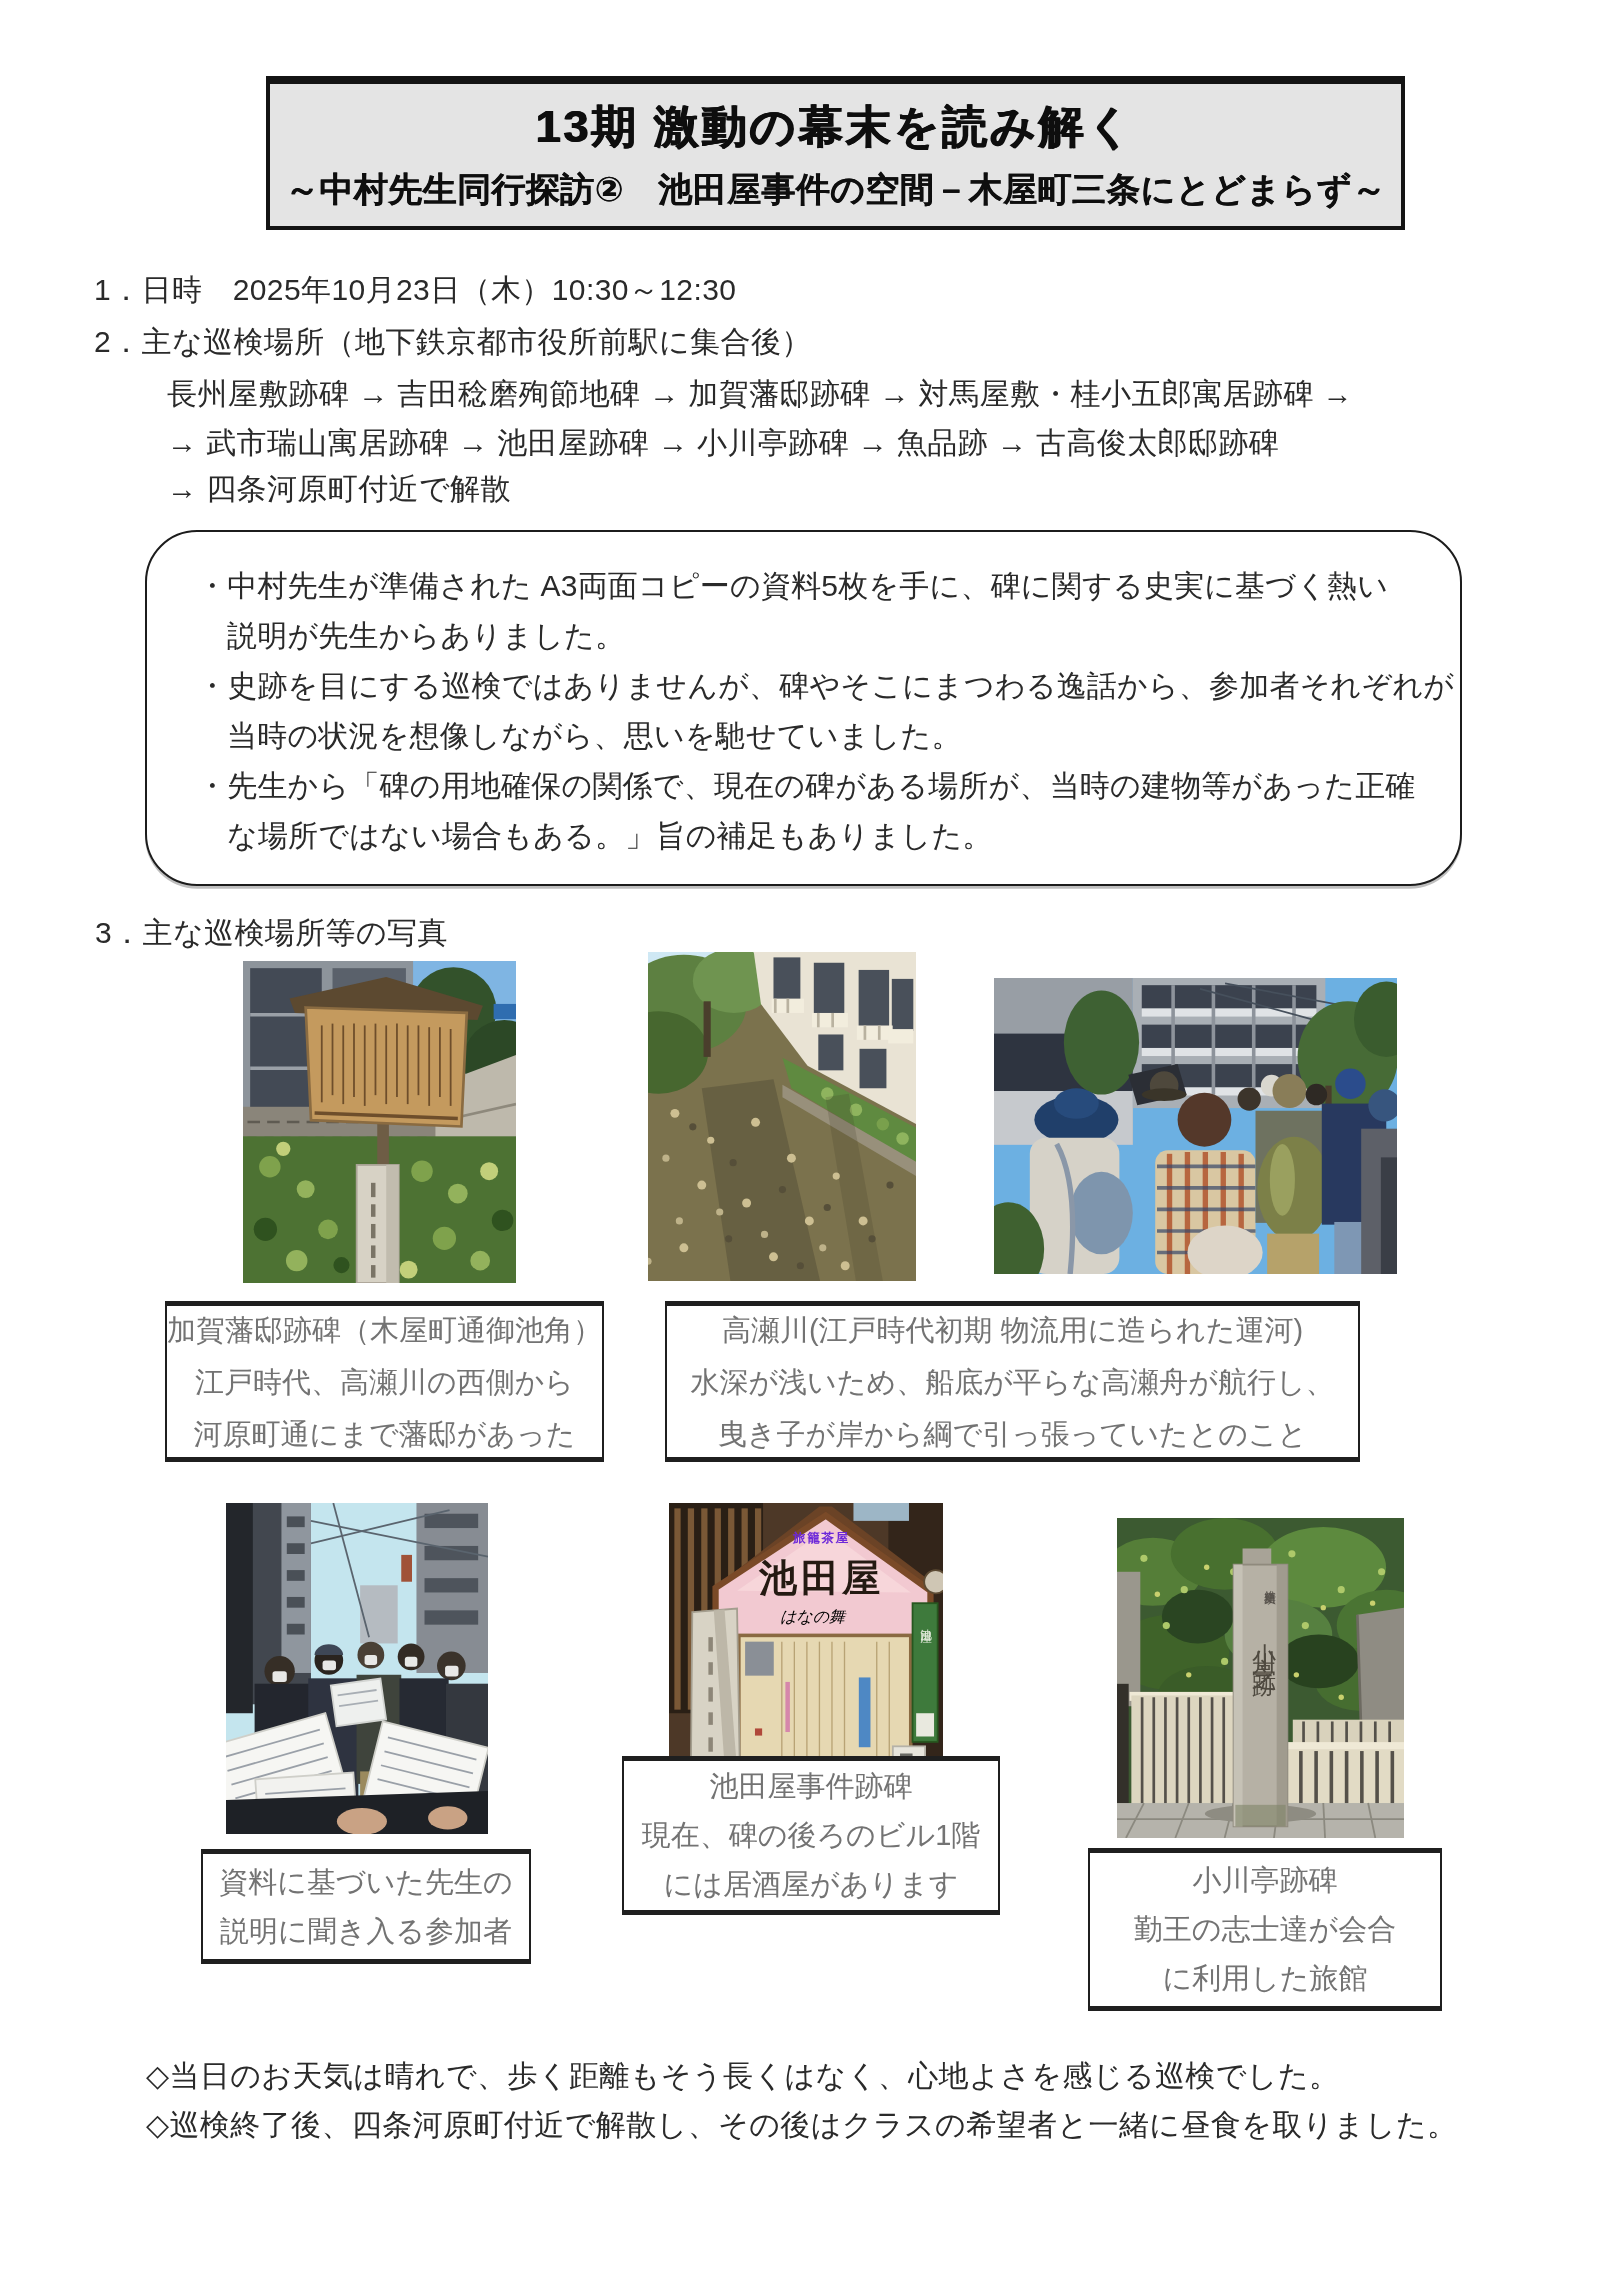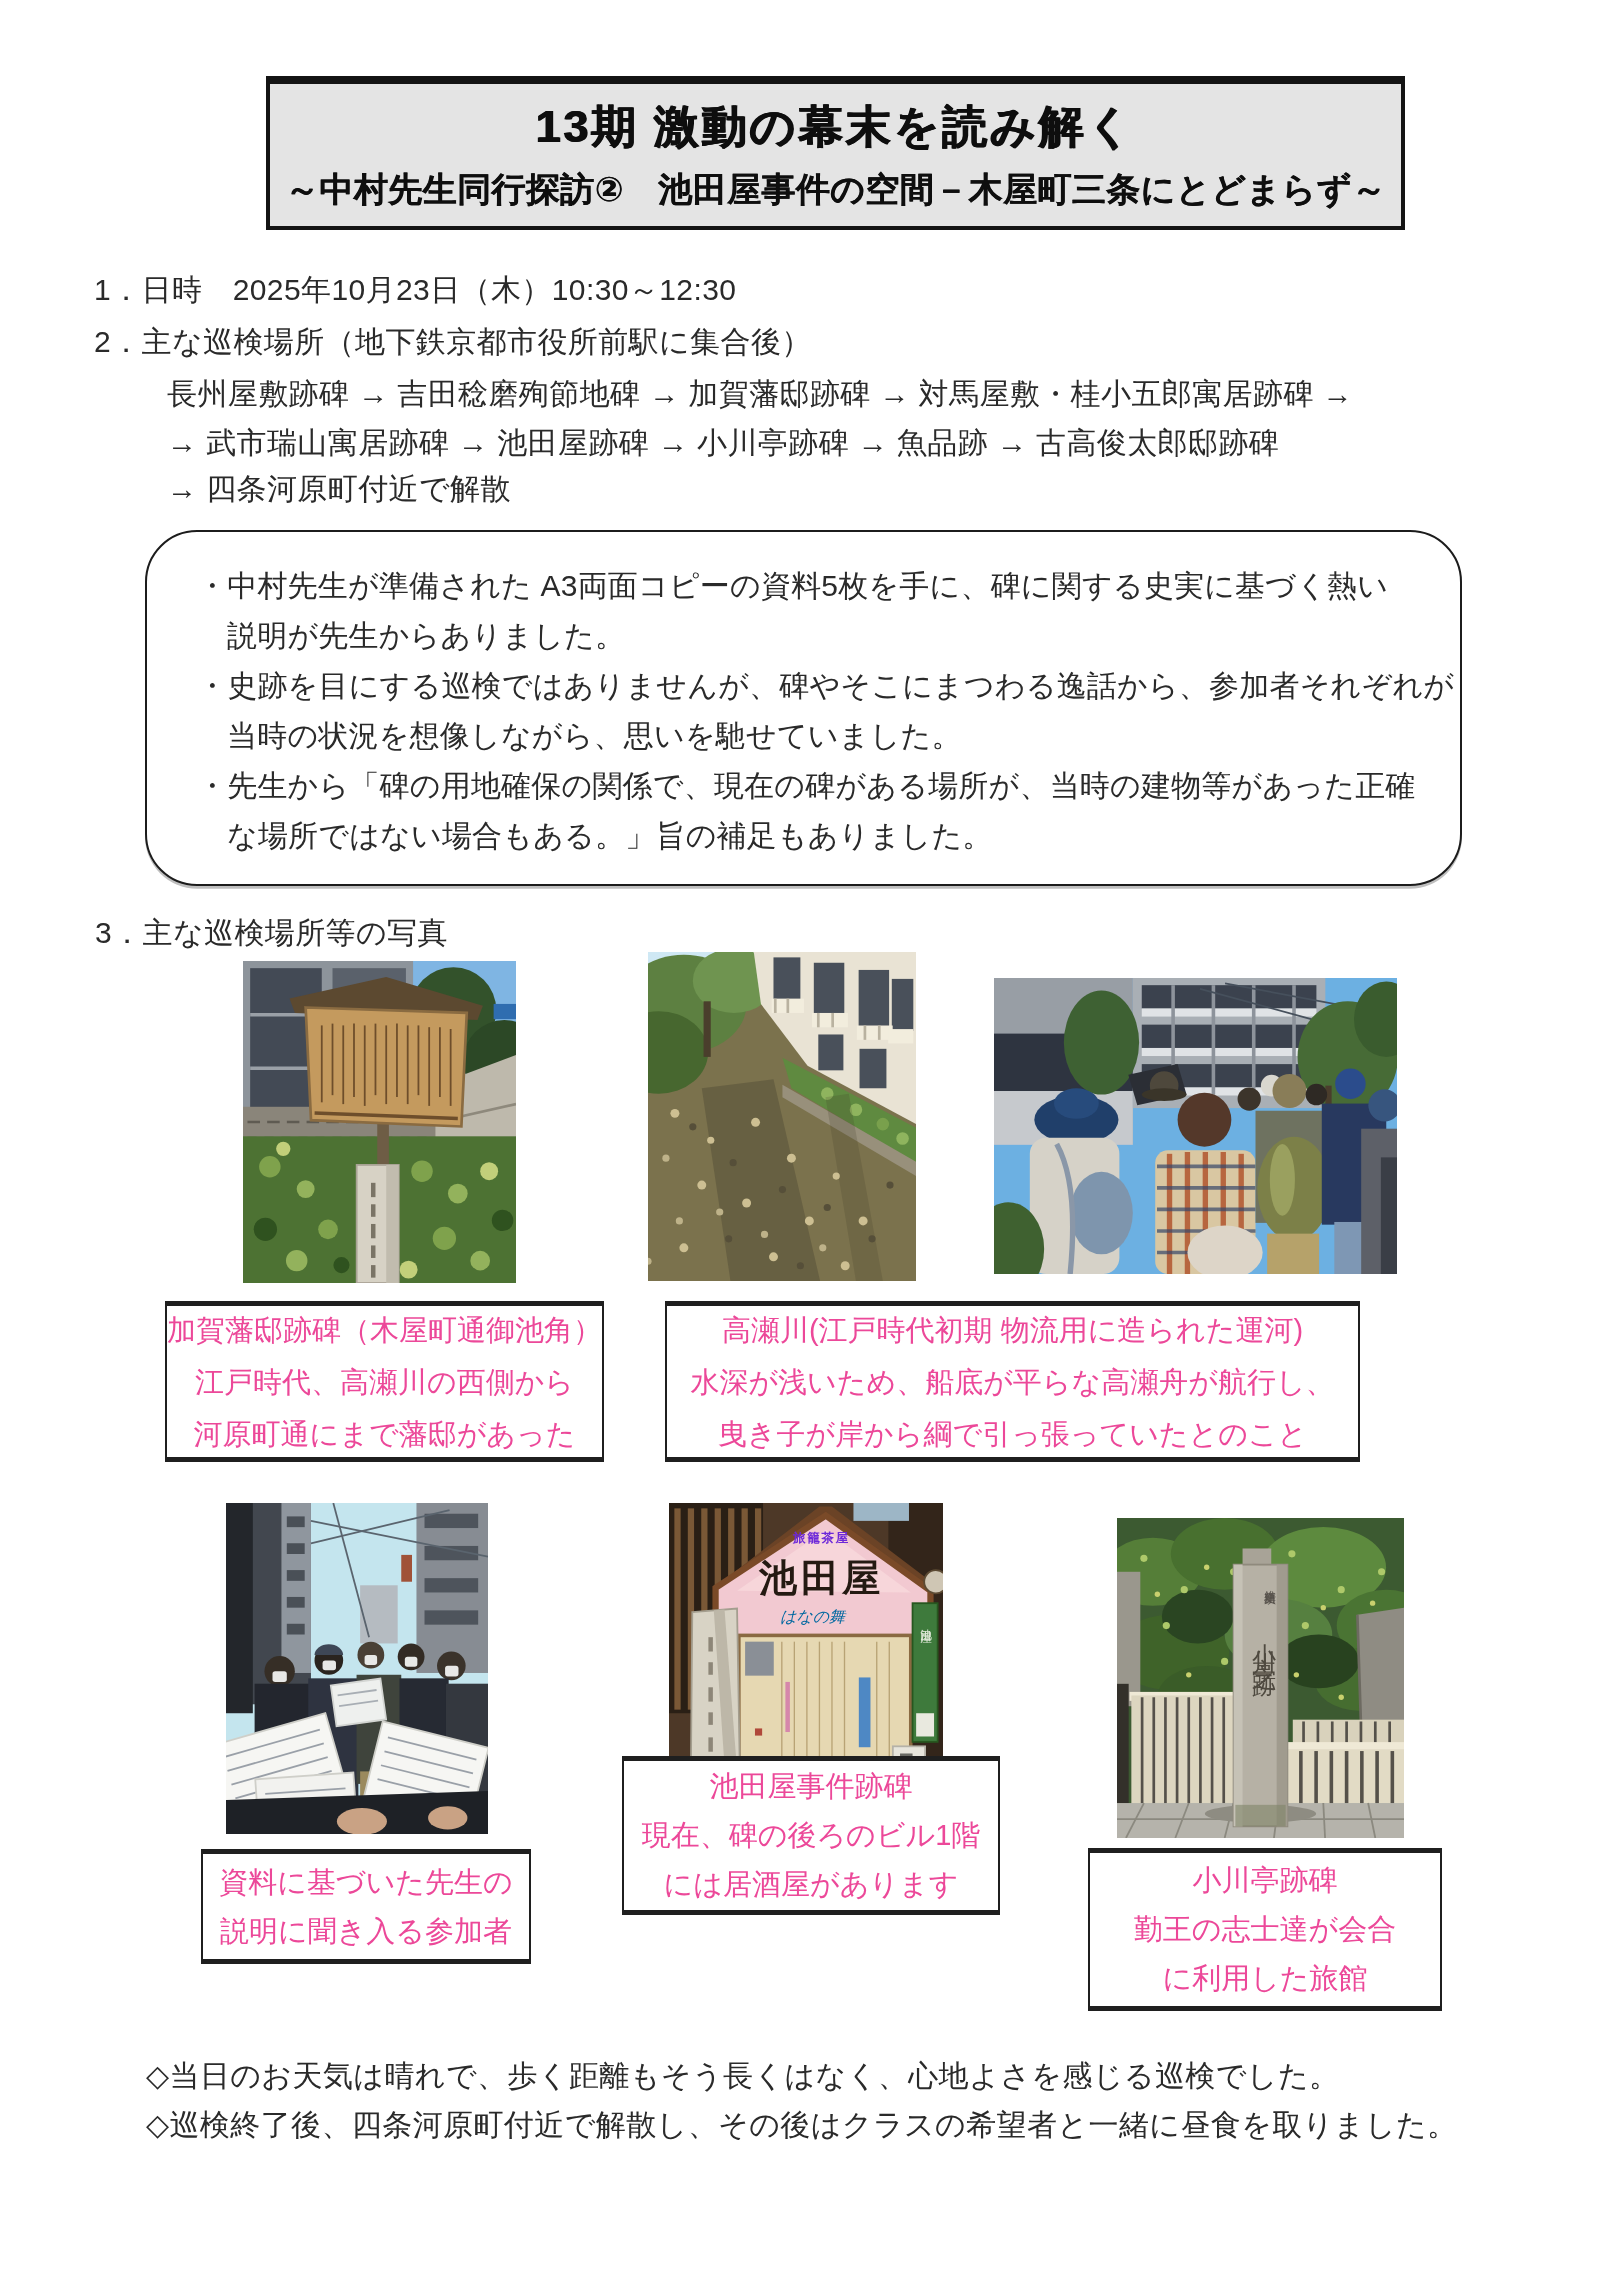--- a/index.html
+++ b/index.html
@@ -43,21 +43,21 @@
   .photo svg{display:block;width:100%;height:100%;}
   .ph-label{position:absolute;pointer-events:none;}
 
   
   .capbox{
     position:absolute;box-sizing:border-box;background:#ffffff;
     border:2.7px solid #1f1f1f;border-top-width:5.4px;border-bottom-width:5.4px;
     display:flex;flex-direction:column;align-items:center;justify-content:center;
     text-align:center;
   }
-  .capline{font-size:29px;line-height:52px;letter-spacing:0;white-space:pre;color:#ec4899;}
+  .capline{font-size:29px;line-height:52px;letter-spacing:0;white-space:pre;color:#737373;}
   .capline.sm{line-height:49px;}
 
   
   .footline{font-size:30px;letter-spacing:0.4px;color:#2a2a2a;}
 
   
   .vert{writing-mode:vertical-rl;text-orientation:upright;}
 </style>
 </head>
 <body>
@@ -460,21 +460,21 @@
       <rect x="0" y="308" width="306" height="32" fill="#241c13"></rect>
       <polygon points="0,338 306,326 306,370 0,370" fill="#232423"></polygon>
       <g stroke="#4e504e" stroke-width="2">
         <line x1="10" y1="352" x2="296" y2="340"></line>
           <line x1="60" y1="360" x2="250" y2="352"></line>
       </g>
       <polygon points="58,332 240,324 250,340 54,348" fill="#8a8a84"></polygon>
     </svg>
     <div class="ph-label" style="left:18px;top:27px;width:269px;text-align:center;font-size:12.5px;font-weight:bold;color:#6d28d9;letter-spacing:1.8px;">旅籠茶屋</div>
     <div class="ph-label" style="left:18px;top:50px;width:269px;text-align:center;font-size:38px;font-weight:900;color:#241a12;letter-spacing:3.6px;">池田屋</div>
-    <div class="ph-label" style="left:9px;top:104px;width:269px;text-align:center;font-size:16px;font-style:italic;color:#0369a1;">はなの舞</div>
+    <div class="ph-label" style="left:9px;top:104px;width:269px;text-align:center;font-size:16px;font-style:italic;color:#000000;">はなの舞</div>
     <div class="ph-label vert" style="left:249px;top:116px;font-size:11.6px;color:#dfe8d8;letter-spacing:1.8px;">池田屋</div>
   </div>
 
   <div class="photo" style="left:1117px;top:1518px;width:287px;height:320px;">
     <svg viewBox="0 0 320 357" preserveAspectRatio="none">
       <rect width="320" height="357" fill="#3c5a31"></rect>
       <g>
         <ellipse cx="40" cy="60" rx="55" ry="38" fill="#557e38"></ellipse>
         <ellipse cx="120" cy="40" rx="60" ry="40" fill="#48702f"></ellipse>
         <ellipse cx="230" cy="55" rx="70" ry="45" fill="#5d8a3e"></ellipse>

